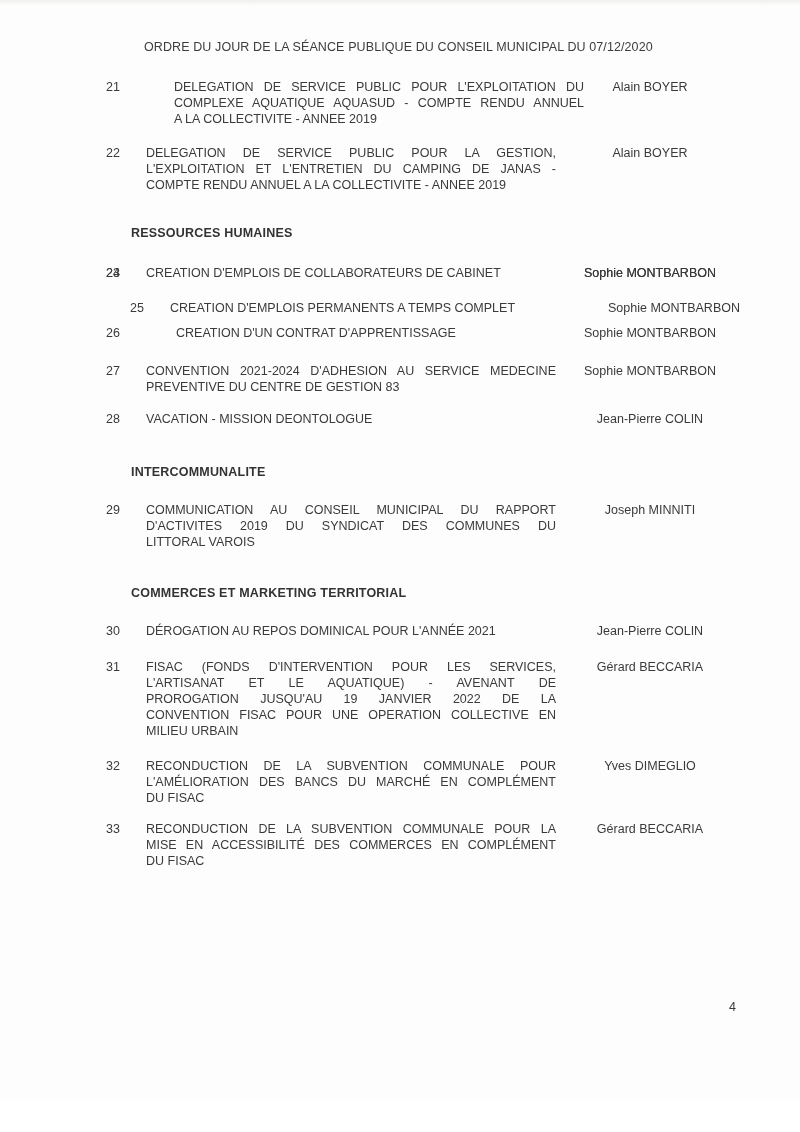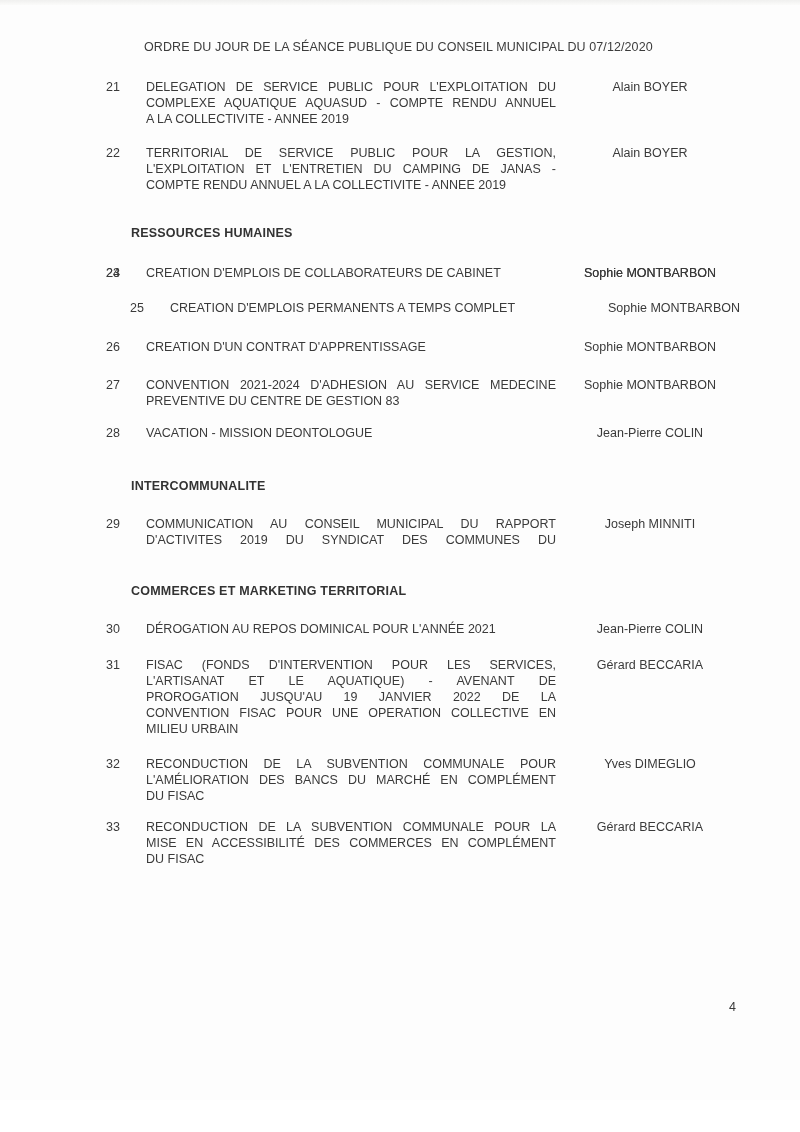--- a/index.html
+++ b/index.html
@@ -62,33 +62,33 @@
 </style>
 </head>
 <body>
 
 <div class="page">
   <div class="scan-band-top"></div>
 
   <div class="doc-header">ORDRE DU JOUR DE LA SÉANCE PUBLIQUE DU CONSEIL MUNICIPAL DU 07/12/2020</div>
 
   <div class="sections">
-      <div class="item-row" style="margin-top: 24px;">
+      <div class="item-row" style="margin-top: 24px; padding-left: 28px;">
         <div class="num">21</div>
         <div class="item-text">
           <div class="line j">DELEGATION DE SERVICE PUBLIC POUR L'EXPLOITATION DU</div>
           <div class="line j">COMPLEXE AQUATIQUE AQUASUD - COMPTE RENDU ANNUEL</div>
           <div class="line">A LA COLLECTIVITE - ANNEE 2019</div>
         </div>
         <div class="presenter">Alain BOYER</div>
       </div>
       <div class="item-row" style="margin-top: 18px;">
         <div class="num">22</div>
         <div class="item-text">
-          <div class="line j">TERRITORIAL DE SERVICE PUBLIC POUR LA GESTION,</div>
+          <div class="line j">DELEGATION DE SERVICE PUBLIC POUR LA GESTION,</div>
           <div class="line j">L'EXPLOITATION ET L'ENTRETIEN DU CAMPING DE JANAS -</div>
           <div class="line">COMPTE RENDU ANNUEL A LA COLLECTIVITE - ANNEE 2019</div>
         </div>
         <div class="presenter">Alain BOYER</div>
       </div>
       <div class="section-heading" style="margin-top: 32px;">RESSOURCES HUMAINES</div>
       <div class="item-row" style="margin-top: 24px;">
         <div class="num">23</div>
         <div class="presenter">Sophie MONTBARBON</div>
       </div>
@@ -99,21 +99,21 @@
         </div>
         <div class="presenter">Sophie MONTBARBON</div>
       </div>
       <div class="item-row" style="margin-top: 19px; margin-left: 24px;">
         <div class="num">25</div>
         <div class="item-text">
           <div class="line">CREATION D'EMPLOIS PERMANENTS A TEMPS COMPLET</div>
         </div>
         <div class="presenter">Sophie MONTBARBON</div>
       </div>
-      <div class="item-row" style="margin-top: 23px;">
+      <div class="item-row" style="margin-top: 9px; padding-left: 30px;">
         <div class="num">26</div>
         <div class="item-text">
           <div class="line">CREATION D'UN CONTRAT D'APPRENTISSAGE</div>
         </div>
         <div class="presenter">Sophie MONTBARBON</div>
       </div>
       <div class="item-row" style="margin-top: 22px;">
         <div class="num">27</div>
         <div class="item-text">
           <div class="line j">CONVENTION 2021-2024 D'ADHESION AU SERVICE MEDECINE</div>
@@ -127,20 +127,21 @@
           <div class="line">VACATION - MISSION DEONTOLOGUE</div>
         </div>
         <div class="presenter">Jean-Pierre COLIN</div>
       </div>
       <div class="section-heading" style="margin-top: 37px;">INTERCOMMUNALITE</div>
       <div class="item-row" style="margin-top: 22px;">
         <div class="num">29</div>
         <div class="item-text">
           <div class="line j">COMMUNICATION AU CONSEIL MUNICIPAL DU RAPPORT</div>
           <div class="line j">D'ACTIVITES 2019 DU SYNDICAT DES COMMUNES DU</div>
+          <div class="line">LITTORAL VAROIS</div>
         </div>
         <div class="presenter">Joseph MINNITI</div>
       </div>
       <div class="section-heading" style="margin-top: 35px;">COMMERCES ET MARKETING TERRITORIAL</div>
       <div class="item-row" style="margin-top: 22px;">
         <div class="num">30</div>
         <div class="item-text">
           <div class="line">DÉROGATION AU REPOS DOMINICAL POUR L'ANNÉE 2021</div>
         </div>
         <div class="presenter">Jean-Pierre COLIN</div>

